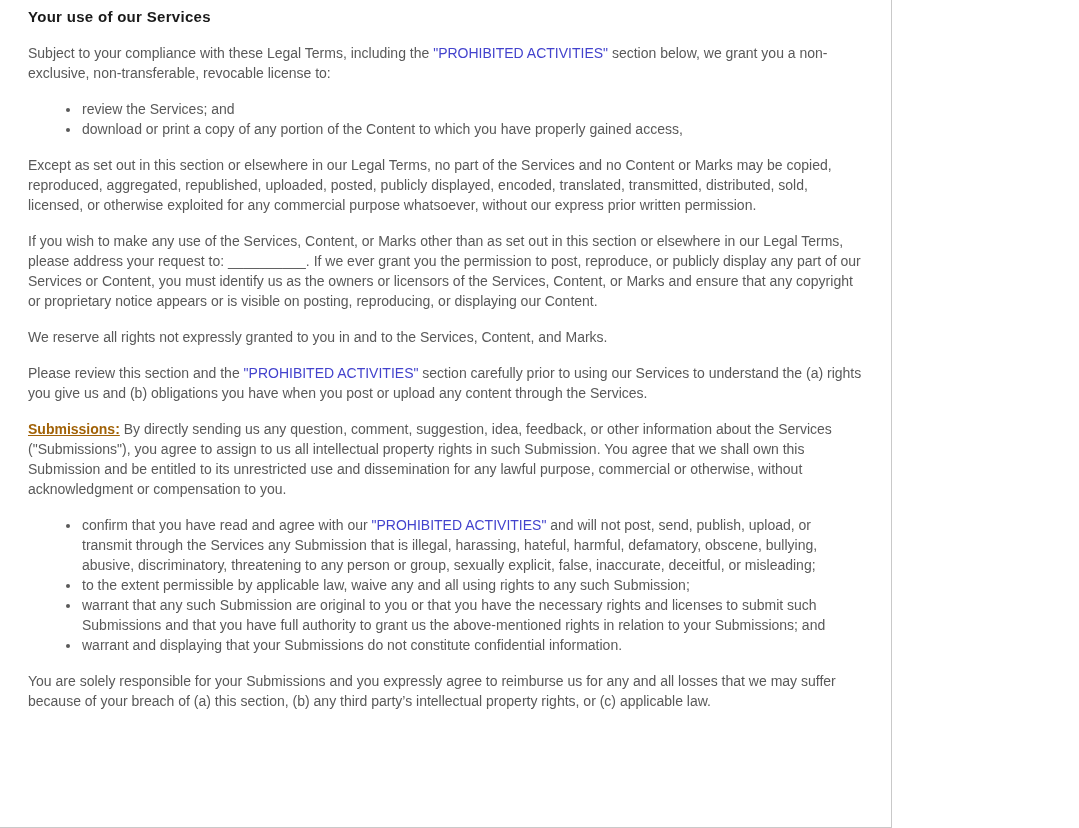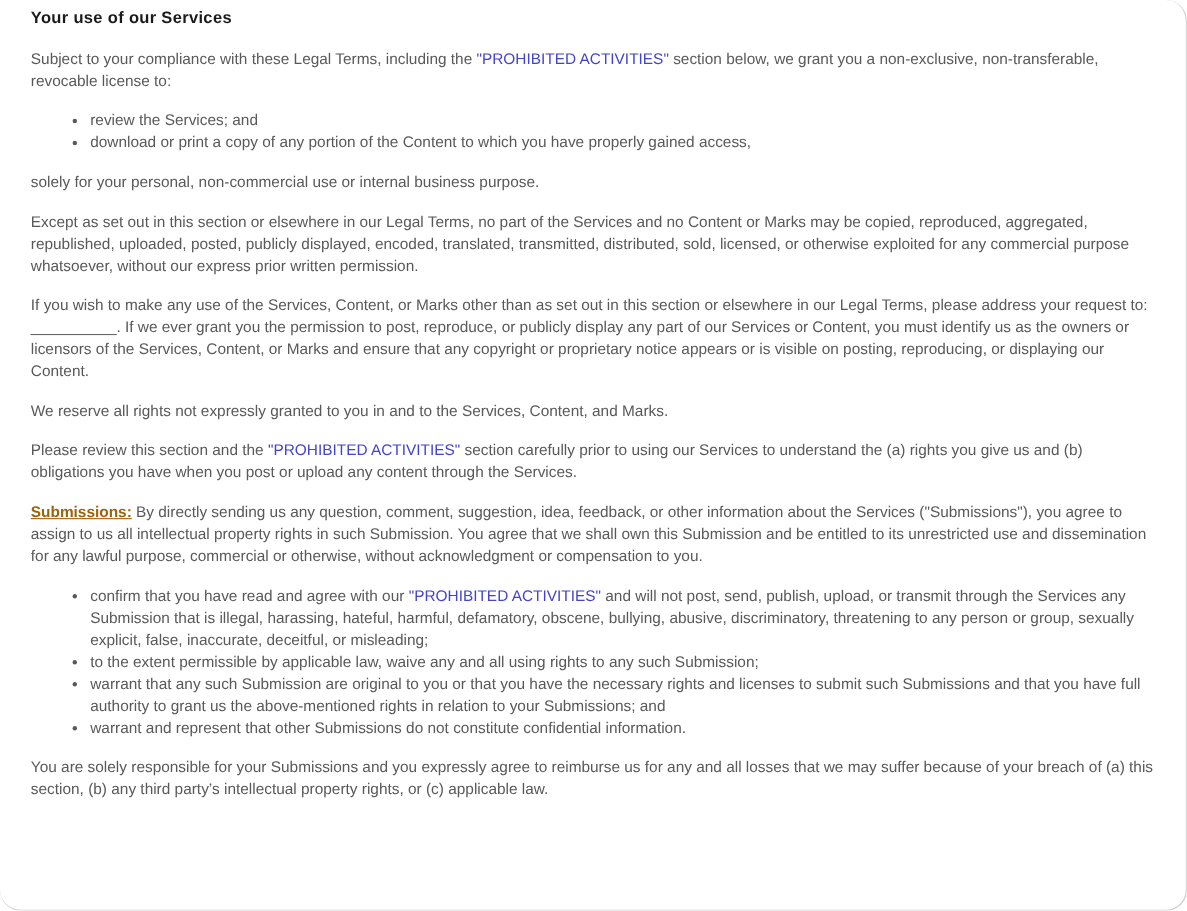--- a/index.html
+++ b/index.html
@@ -8,28 +8,27 @@
     --link-color: #4343cd;
     --page-bg: #ffffff;
     --page-border: #c9c9c9;
   }
   * { margin: 0; padding: 0; box-sizing: border-box; }
   html, body { background: #ffffff; }
   body {
     font-family: "Liberation Sans", "DejaVu Sans", sans-serif;
   }
   .page {
-    width: 1079px;
+    width: 892px;
     height: 828px;
     background: var(--page-bg);
     border-right: 1px solid var(--page-border);
     border-bottom: 1px solid var(--page-border);
     padding: 6px 28px 10px 28px;
     overflow: hidden;
-    border-radius: 19px;
   }
   .doc {
     color: var(--body-text);
     font-size: 14px;
     line-height: 20px;
   }
   .doc h2 {
     color: var(--heading-text);
     font-size: 15px;
     line-height: 18px;
@@ -56,27 +55,26 @@
 <body>
 
 <div class="page">
   <div class="doc" id="doc-root">
       <h2>Your use of our Services</h2>
       <p><span>Subject to your compliance with these Legal Terms, including the </span><a>"PROHIBITED ACTIVITIES"</a><span> section below, we grant you a non-exclusive, non-transferable, revocable license to:</span></p>
       <ul>
         <li><span>review the Services; and</span></li>
         <li><span>download or print a copy of any portion of the Content to which you have properly gained access,</span></li>
       </ul>
-      <p><span>solely for your personal, non-commercial use or internal business purpose.</span></p>
       <p><span>Except as set out in this section or elsewhere in our Legal Terms, no part of the Services and no Content or Marks may be copied, reproduced, aggregated, republished, uploaded, posted, publicly displayed, encoded, translated, transmitted, distributed, sold, licensed, or otherwise exploited for any commercial purpose whatsoever, without our express prior written permission.</span></p>
       <p><span>If you wish to make any use of the Services, Content, or Marks other than as set out in this section or elsewhere in our Legal Terms, please address your request to: __________. If we ever grant you the permission to post, reproduce, or publicly display any part of our Services or Content, you must identify us as the owners or licensors of the Services, Content, or Marks and ensure that any copyright or proprietary notice appears or is visible on posting, reproducing, or displaying our Content.</span></p>
       <p><span>We reserve all rights not expressly granted to you in and to the Services, Content, and Marks.</span></p>
       <p><span>Please review this section and the </span><a>"PROHIBITED ACTIVITIES"</a><span> section carefully prior to using our Services to understand the (a) rights you give us and (b) obligations you have when you post or upload any content through the Services.</span></p>
       <p><strong>Submissions:</strong><span> By directly sending us any question, comment, suggestion, idea, feedback, or other information about the Services ("Submissions"), you agree to assign to us all intellectual property rights in such Submission. You agree that we shall own this Submission and be entitled to its unrestricted use and dissemination for any lawful purpose, commercial or otherwise, without acknowledgment or compensation to you.</span></p>
       <ul>
         <li><span>confirm that you have read and agree with our </span><a>"PROHIBITED ACTIVITIES"</a><span> and will not post, send, publish, upload, or transmit through the Services any Submission that is illegal, harassing, hateful, harmful, defamatory, obscene, bullying, abusive, discriminatory, threatening to any person or group, sexually explicit, false, inaccurate, deceitful, or misleading;</span></li>
         <li><span>to the extent permissible by applicable law, waive any and all using rights to any such Submission;</span></li>
         <li><span>warrant that any such Submission are original to you or that you have the necessary rights and licenses to submit such Submissions and that you have full authority to grant us the above-mentioned rights in relation to your Submissions; and</span></li>
-        <li><span>warrant and represent that other Submissions do not constitute confidential information.</span></li>
+        <li><span>warrant and displaying that your Submissions do not constitute confidential information.</span></li>
       </ul>
       <p><span>You are solely responsible for your Submissions and you expressly agree to reimburse us for any and all losses that we may suffer because of your breach of (a) this section, (b) any third party’s intellectual property rights, or (c) applicable law.</span></p>
     </div>
 </div>
 
 </body></html>

